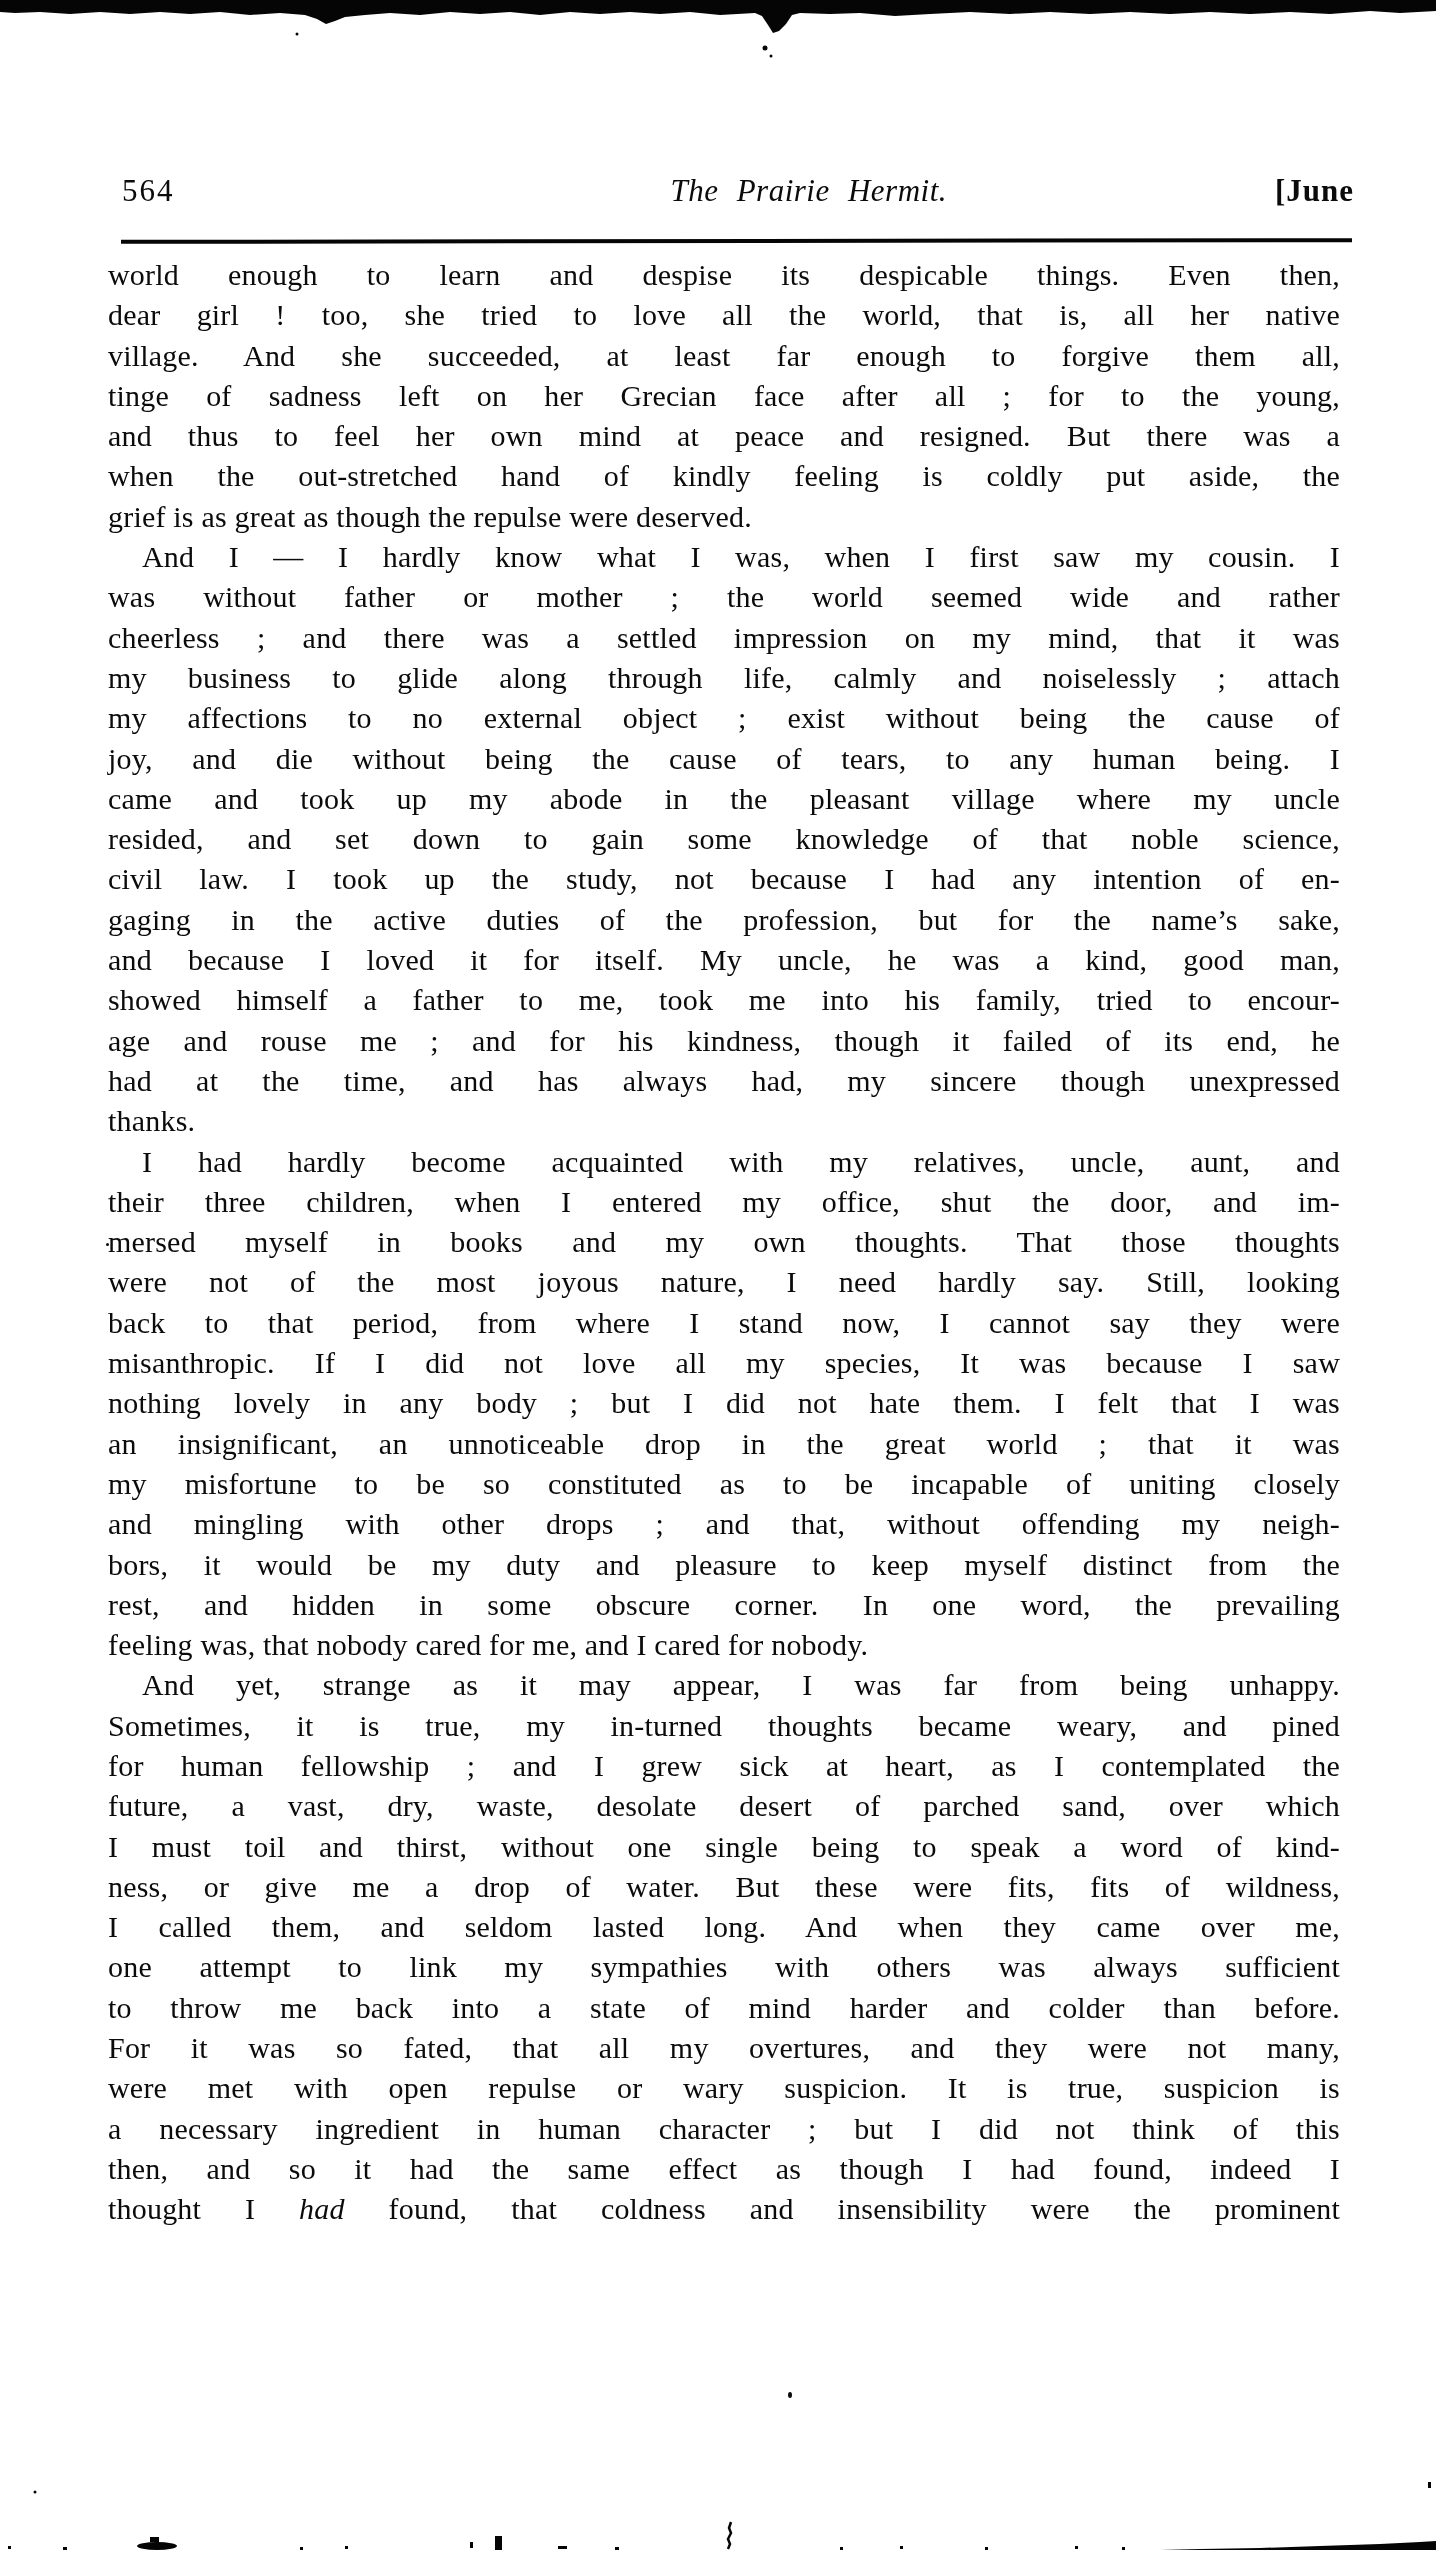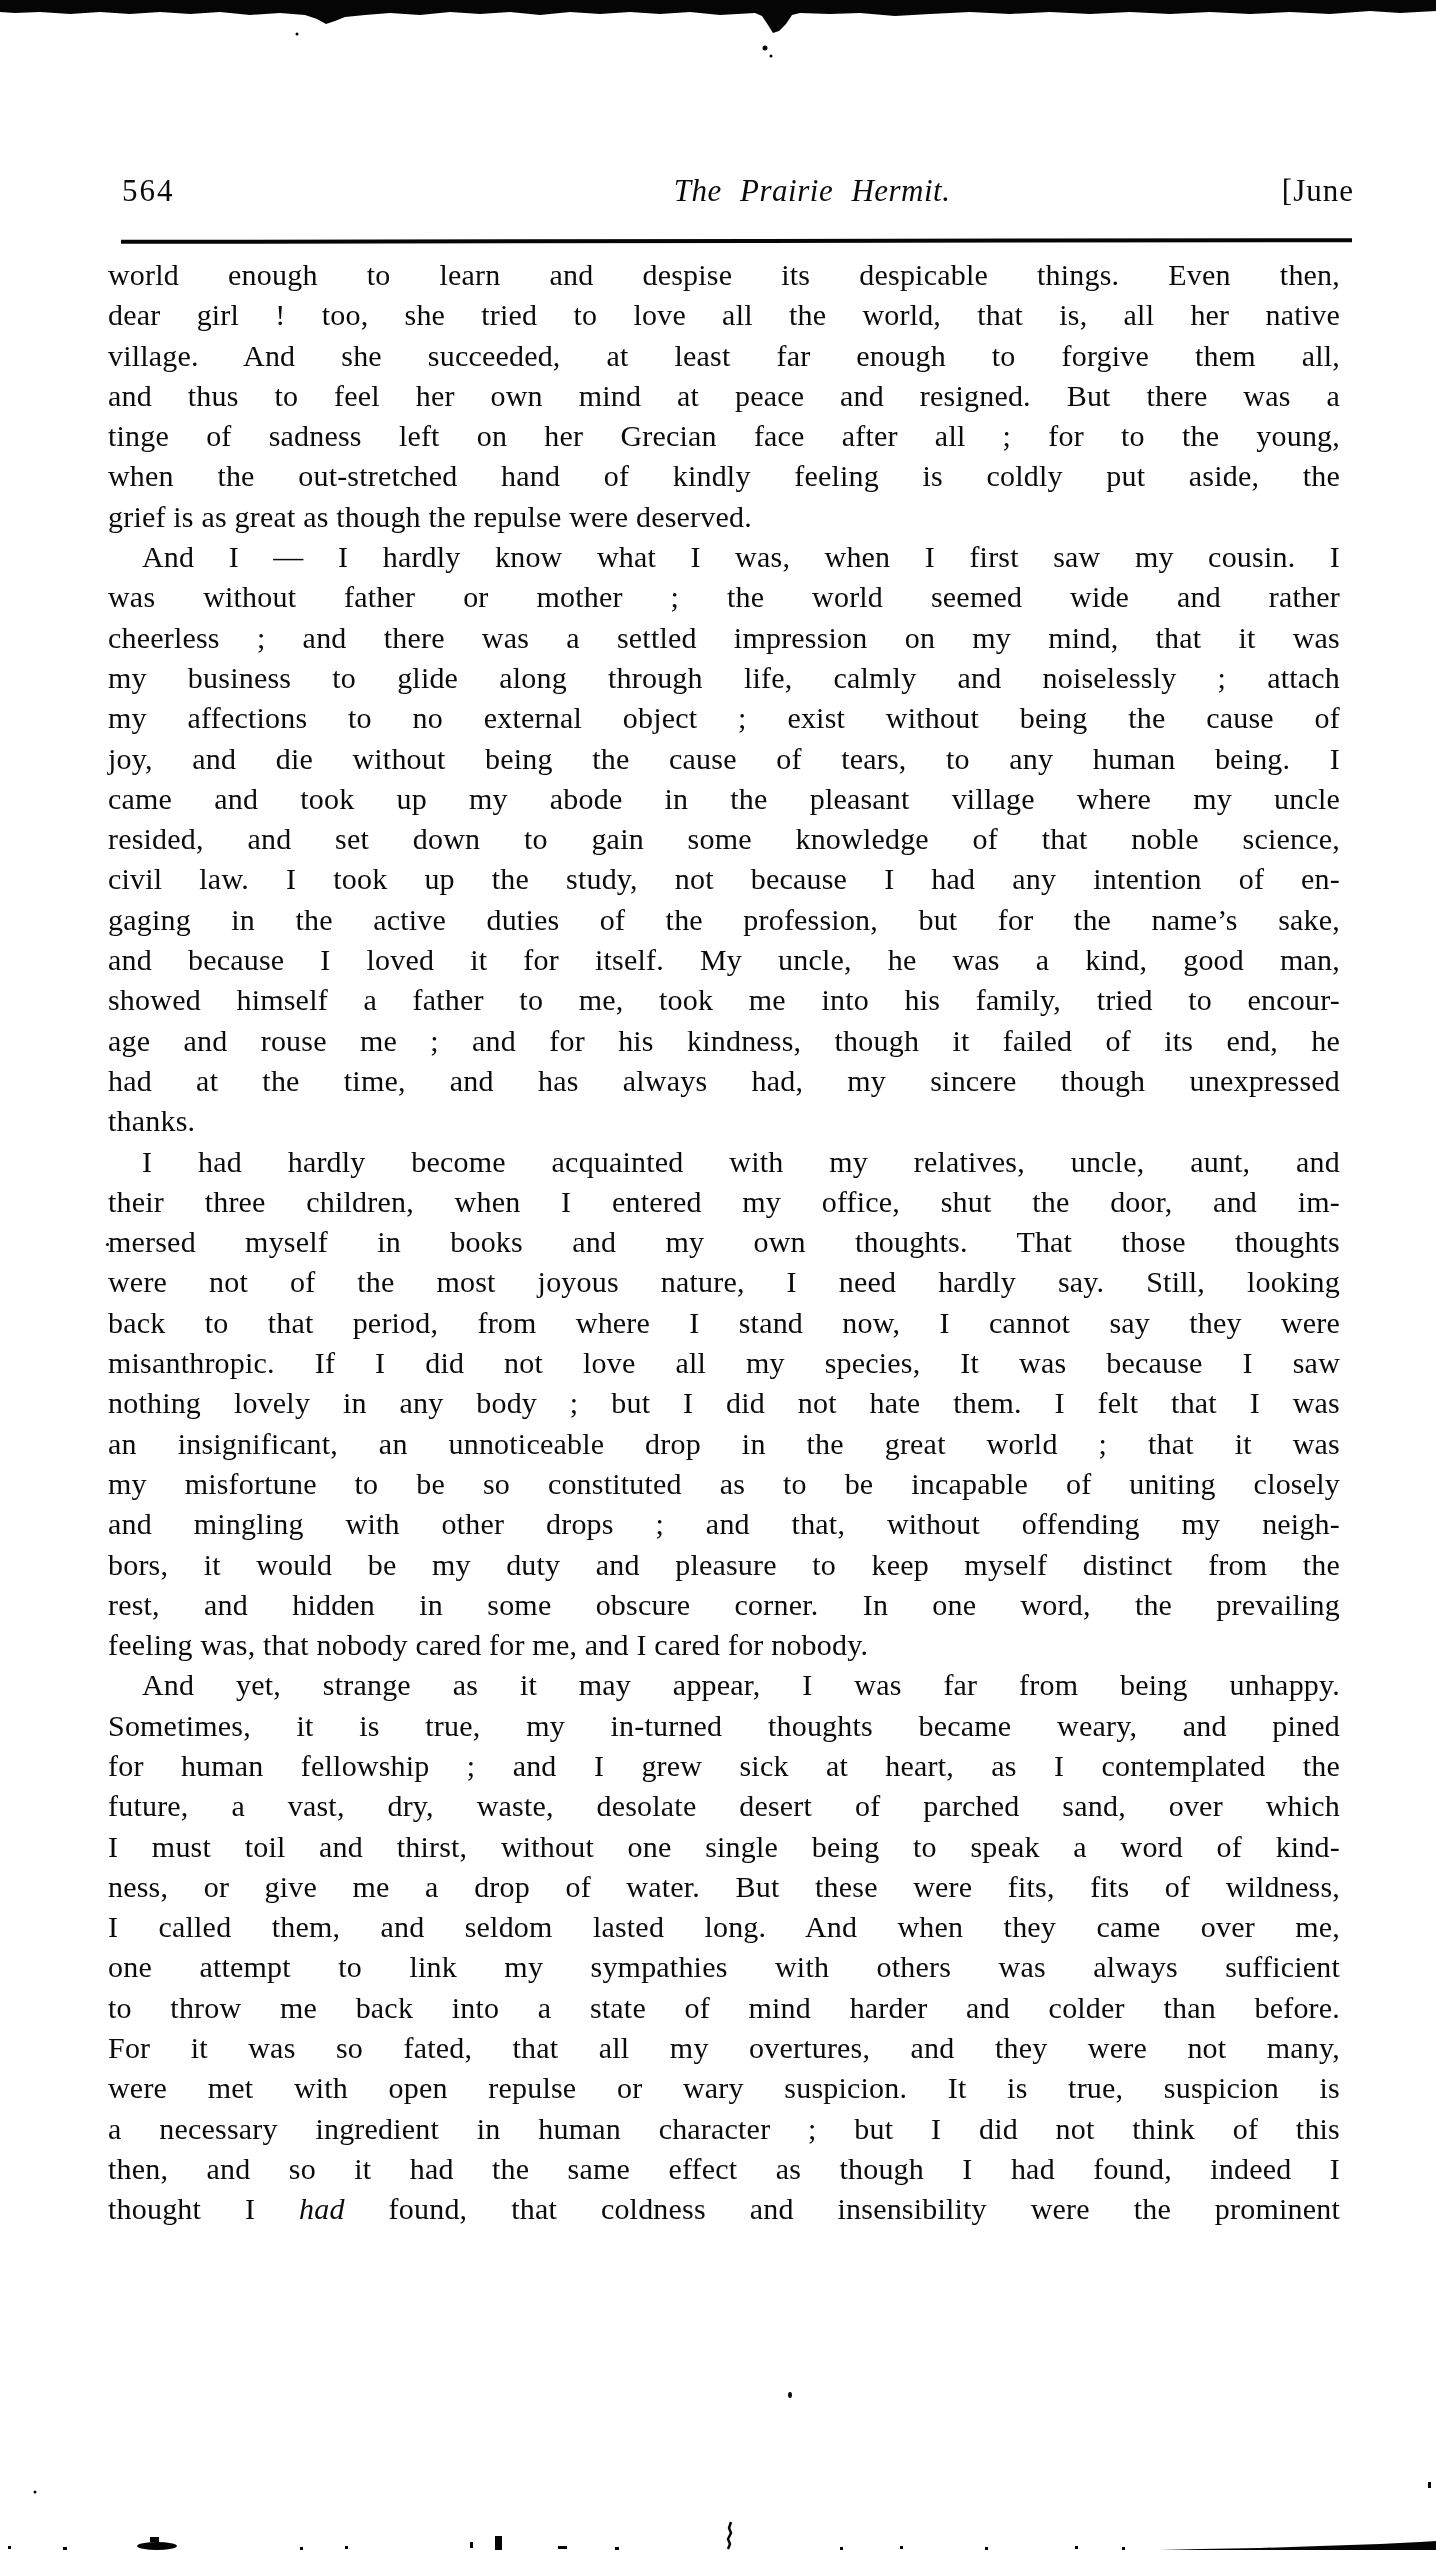--- a/index.html
+++ b/index.html
@@ -20,21 +20,21 @@
     display:flex; justify-content:space-between; align-items:baseline;
     font-size:31px;
   }
   .page-num { letter-spacing:2px; }
   .head-title {
     font-style:italic;
     word-spacing:10px;
     letter-spacing:0.5px;
     position:relative; left:84px;
   }
-  .head-month { letter-spacing:1px; }
+  .head-month { letter-spacing:1px;font-weight:bold; }
 
   .head-rule {
     position:absolute; top:239px; left:121px;
     width:1231px; height:4px; background:#050505;
     transform:rotate(-0.08deg);
   }
 
   .body-text {
     position:absolute; top:255px; left:108px; width:1232px;
     font-size:30px; line-height:40.3px;
@@ -81,22 +81,22 @@
     <span class="head-month">[June</span>
   </div>
 
   <div class="head-rule"></div>
 
   <div class="body-text">
       <div class="para">
         <div class="line"><span>world enough to learn and despise its despicable things.  Even then,</span></div>
         <div class="line"><span>dear girl !  too, she tried to love all the world, that is, all her native</span></div>
         <div class="line"><span>village.  And she succeeded, at least far enough to forgive them all,</span></div>
+        <div class="line"><span>tinge of sadness left on her Grecian face after all ; for to the young,</span></div>
         <div class="line"><span>and thus to feel her own mind at peace and resigned.  But there was a</span></div>
-        <div class="line"><span>tinge of sadness left on her Grecian face after all ; for to the young,</span></div>
         <div class="line"><span>when the out-stretched hand of kindly feeling is coldly put aside, the</span></div>
         <div class="line last"><span>grief is as great as though the repulse were deserved.</span></div>
       </div>
       <div class="para">
         <div class="line first"><span>And I — I hardly know what I was, when I first saw my cousin.  I</span></div>
         <div class="line"><span>was without father or mother ;  the world seemed wide and rather</span></div>
         <div class="line"><span>cheerless ; and there was a settled impression on my mind, that it was</span></div>
         <div class="line"><span>my business to glide along through life, calmly and noiselessly ; attach</span></div>
         <div class="line"><span>my affections to no external object ;  exist without being the cause of</span></div>
         <div class="line"><span>joy, and die without being the cause of tears, to any human being.  I</span></div>

